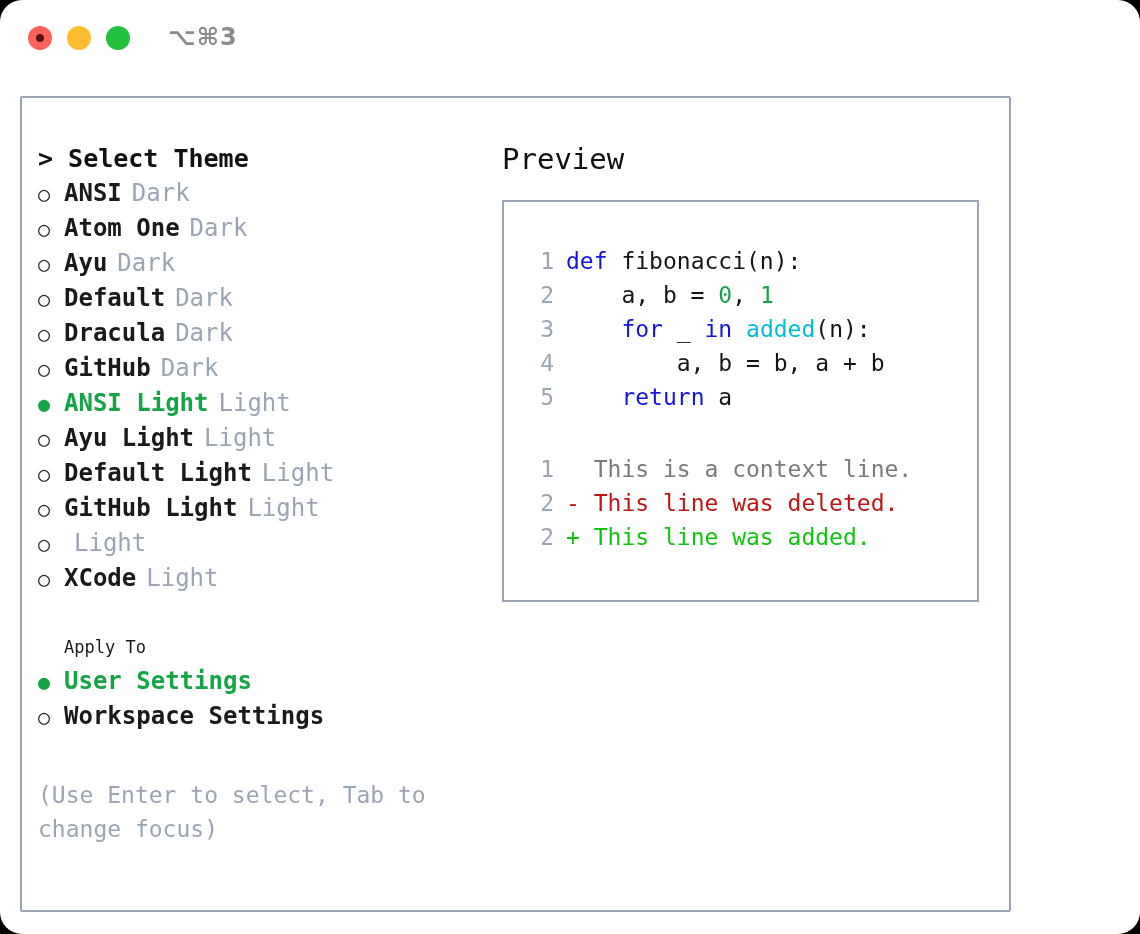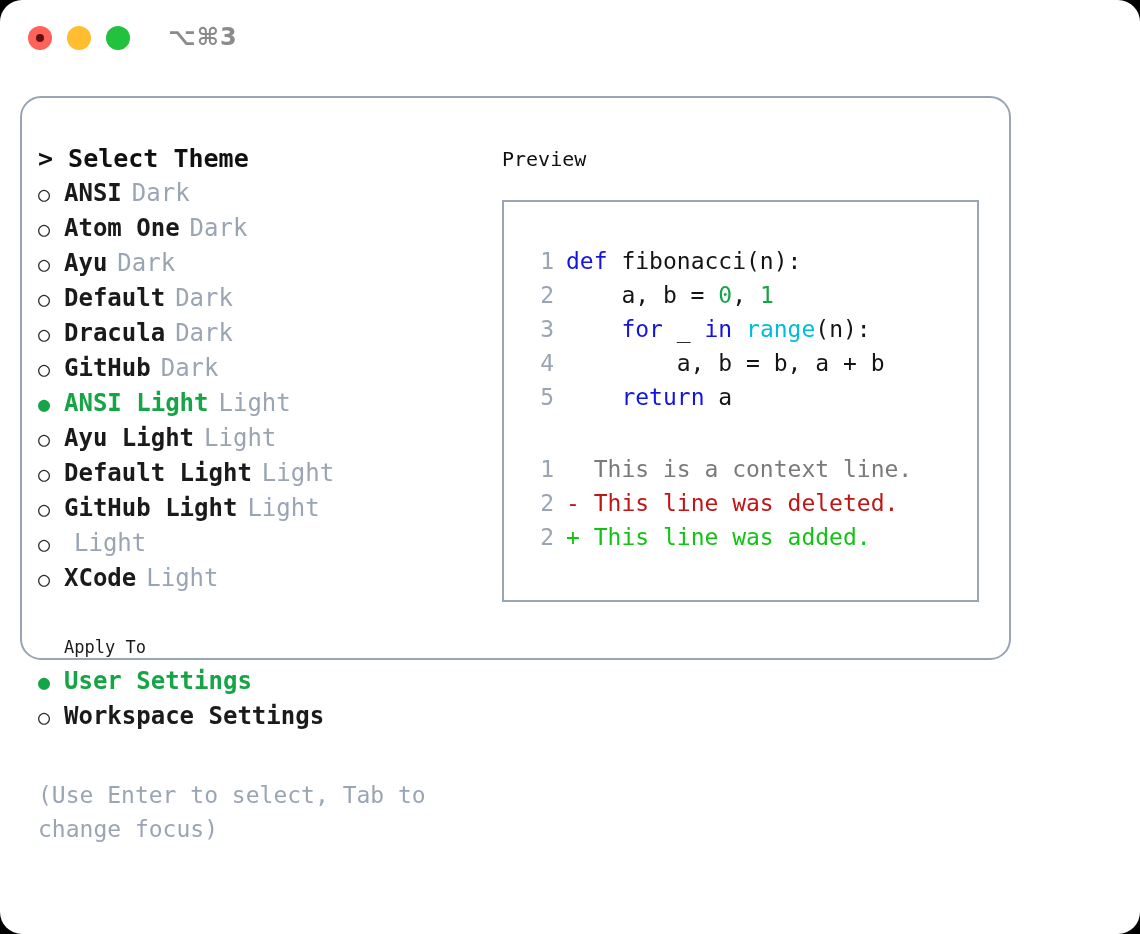--- a/index.html
+++ b/index.html
@@ -69,23 +69,23 @@
     letter-spacing: 1px;
     white-space: pre;
   }
 
   
   #main-panel {
     position: absolute;
     left: 20px;
     top: 96px;
     width: 991px;
-    height: 564px;
+    height: 816px;
     border: 2px solid #9aa5b4;
-    border-radius: 21px;
+    border-radius: 2px;
     box-sizing: border-box;
     background: #ffffff;
   }
 
   
   #theme-column {
     position: absolute;
     left: 16px;
     top: 44px;
     width: 450px;
@@ -140,21 +140,21 @@
   }
 
   
   #preview-column {
     position: absolute;
     left: 480px;
     top: 44px;
     width: 490px;
   }
   #preview-title {
-    font-size: 20px;
+    font-size: 29px;
     color: #101010;
     line-height: 34px;
     margin-bottom: 24px;
   }
   #preview-box {
     border: 2px solid #9aa5b4;
     box-sizing: border-box;
     width: 477px;
     height: 402px;
     background: #ffffff;
@@ -231,21 +231,21 @@
 
       <div id="hint-text">(Use Enter to select, Tab to change focus)</div>
     </div>
 
     <div id="preview-column">
       <div id="preview-title">Preview</div>
       <div id="preview-box">
         <div id="code-block">
             <div class="code-line"><span class="lineno">1</span><span class="codetext"><span class="tok-kw">def </span><span class="tok-plain">fibonacci(n):</span></span></div>
             <div class="code-line"><span class="lineno">2</span><span class="codetext"><span class="tok-plain">    a, b = </span><span class="tok-num">0</span><span class="tok-plain">, </span><span class="tok-num">1</span></span></div>
-            <div class="code-line"><span class="lineno">3</span><span class="codetext"><span class="tok-plain">    </span><span class="tok-kw">for</span><span class="tok-plain"> _ </span><span class="tok-kw">in</span><span class="tok-plain"> </span><span class="tok-fn">range</span><span class="tok-plain">(n):</span></span></div>
+            <div class="code-line"><span class="lineno">3</span><span class="codetext"><span class="tok-plain">    </span><span class="tok-kw">for</span><span class="tok-plain"> _ </span><span class="tok-kw">in</span><span class="tok-plain"> </span><span class="tok-fn">added</span><span class="tok-plain">(n):</span></span></div>
             <div class="code-line"><span class="lineno">4</span><span class="codetext"><span class="tok-plain">        a, b = b, a + b</span></span></div>
             <div class="code-line"><span class="lineno">5</span><span class="codetext"><span class="tok-plain">    </span><span class="tok-kw">return</span><span class="tok-plain"> a</span></span></div>
           </div>
         <div class="diff-gap"></div>
         <div id="diff-block">
             <div class="code-line"><span class="lineno">1</span><span class="diff-ctx"> </span><span class="diff-ctx"> This is a context line.</span></div>
             <div class="code-line"><span class="lineno">2</span><span class="diff-del">-</span><span class="diff-del"> This line was deleted.</span></div>
             <div class="code-line"><span class="lineno">2</span><span class="diff-add">+</span><span class="diff-add"> This line was added.</span></div>
           </div>
       </div>

